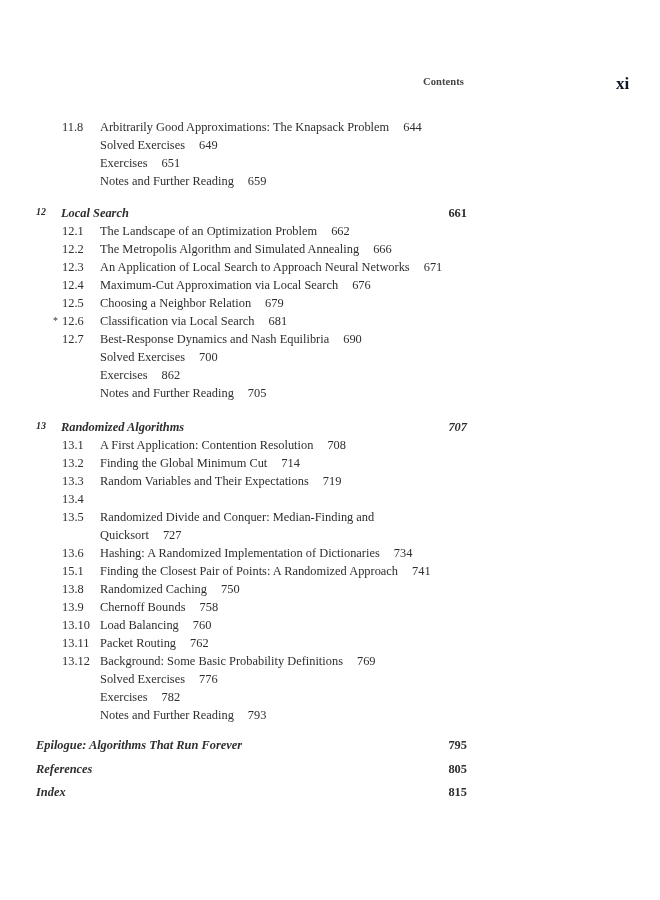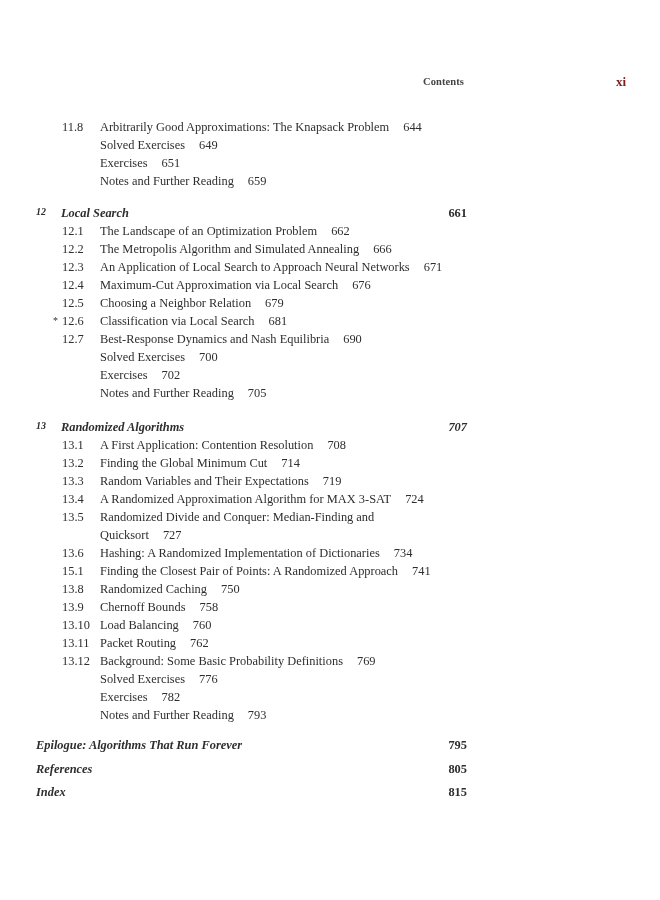--- a/index.html
+++ b/index.html
@@ -2,21 +2,21 @@
 <html><head>
 <meta charset="utf-8">
 <style>
   html, body { margin: 0; padding: 0; }
   body {
     width: 660px; height: 900px; background: #ffffff; position: relative; overflow: hidden;
     font-family: "Liberation Serif", "DejaVu Serif", serif; color: #2e2e2e;
   }
   .running-head { position: absolute; top: 74px; left: 0; width: 660px; height: 20px; }
   .rh-title { position: absolute; left: 423px; top: 2px; font-size: 10.5px; color: #444; font-weight: bold; letter-spacing: 0.1px; }
-  .rh-page { position: absolute; left: 616px; top: 0; font-size: 13px; font-weight: bold; color: #7f1d1d; }
+  .rh-page { position: absolute; left: 616px; top: 0; font-size: 17px; font-weight: bold; color: #0f172a; }
 
   .toc { position: absolute; left: 0; top: 0; width: 660px; }
   .row { position: absolute; left: 0; width: 660px; height: 18px; font-size: 12.4px; line-height: 18px; white-space: nowrap; }
   .num { position: absolute; left: 62px; }
   .star { position: absolute; left: 53px; font-size: 10px; }
   .title { position: absolute; left: 100px; }
   .pg { margin-left: 14px; }
   .chap { font-weight: bold; font-style: italic; }
   .chap .cnum { position: absolute; left: 36px; font-size: 10px; top: -1px; }
   .chap .ctitle { position: absolute; left: 61px; font-size: 12.4px; text-align: right; }
@@ -81,21 +81,21 @@
     <span class="title"><span>Classification via Local Search</span><span class="pg">681</span></span>
   </div>
   <div class="row" style="top:330px">
     <span class="num">12.7</span>
     <span class="title"><span>Best-Response Dynamics and Nash Equilibria</span><span class="pg">690</span></span>
   </div>
   <div class="row" style="top:348px">
     <span class="title"><span>Solved Exercises</span><span class="pg">700</span></span>
   </div>
   <div class="row" style="top:366px">
-    <span class="title"><span>Exercises</span><span class="pg">702</span></span>
+    <span class="title"><span>Exercises</span><span class="pg">862</span></span>
   </div>
   <div class="row" style="top:384px">
     <span class="title"><span>Notes and Further Reading</span><span class="pg">705</span></span>
   </div>
 
   <div class="row chap italic-pg" style="top:418px">
     <span class="cnum">13</span>
     <span class="ctitle">Randomized Algorithms</span>
     <span class="cpg">707</span>
   </div>
@@ -106,21 +106,20 @@
   <div class="row" style="top:454px">
     <span class="num">13.2</span>
     <span class="title"><span>Finding the Global Minimum Cut</span><span class="pg">714</span></span>
   </div>
   <div class="row" style="top:472px">
     <span class="num">13.3</span>
     <span class="title"><span>Random Variables and Their Expectations</span><span class="pg">719</span></span>
   </div>
   <div class="row" style="top:490px">
     <span class="num">13.4</span>
-    <span class="title"><span>A Randomized Approximation Algorithm for MAX 3-SAT</span><span class="pg">724</span></span>
   </div>
   <div class="row" style="top:508px">
     <span class="num">13.5</span>
     <span class="title">Randomized Divide and Conquer: Median-Finding and</span>
   </div>
   <div class="row" style="top:526px">
     <span class="title"><span>Quicksort</span><span class="pg">727</span></span>
   </div>
   <div class="row" style="top:544px">
     <span class="num">13.6</span>

